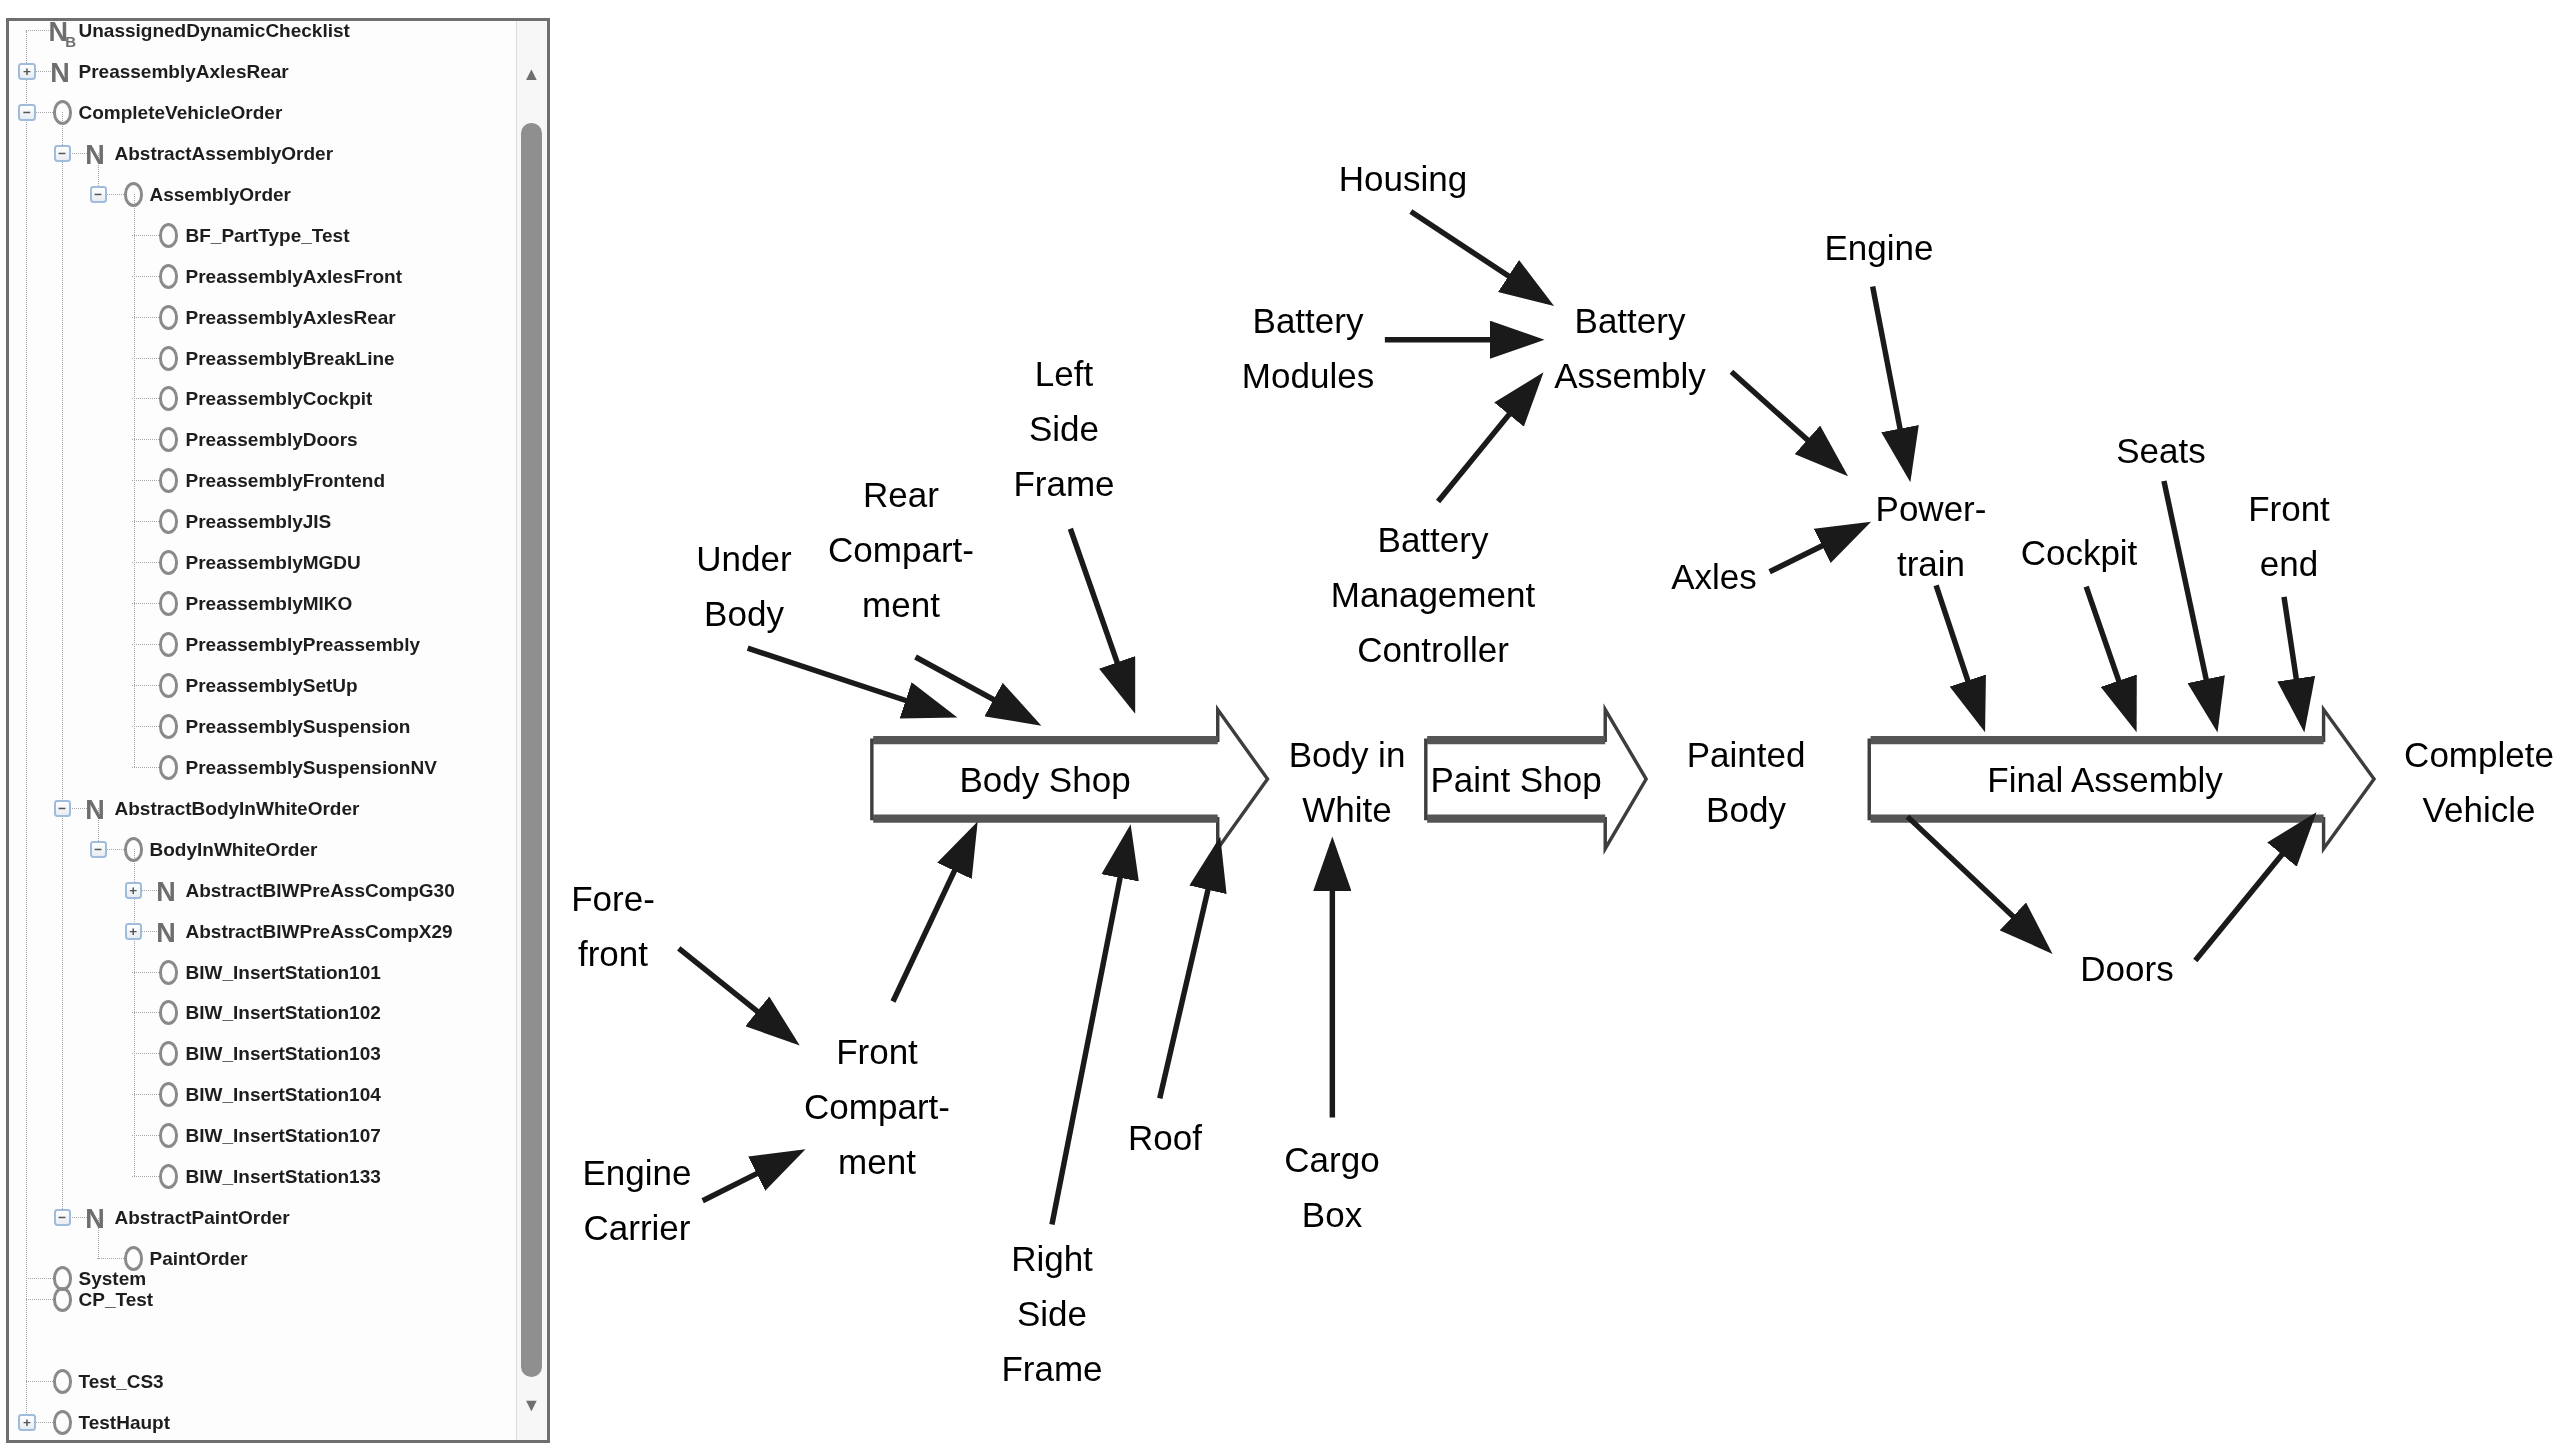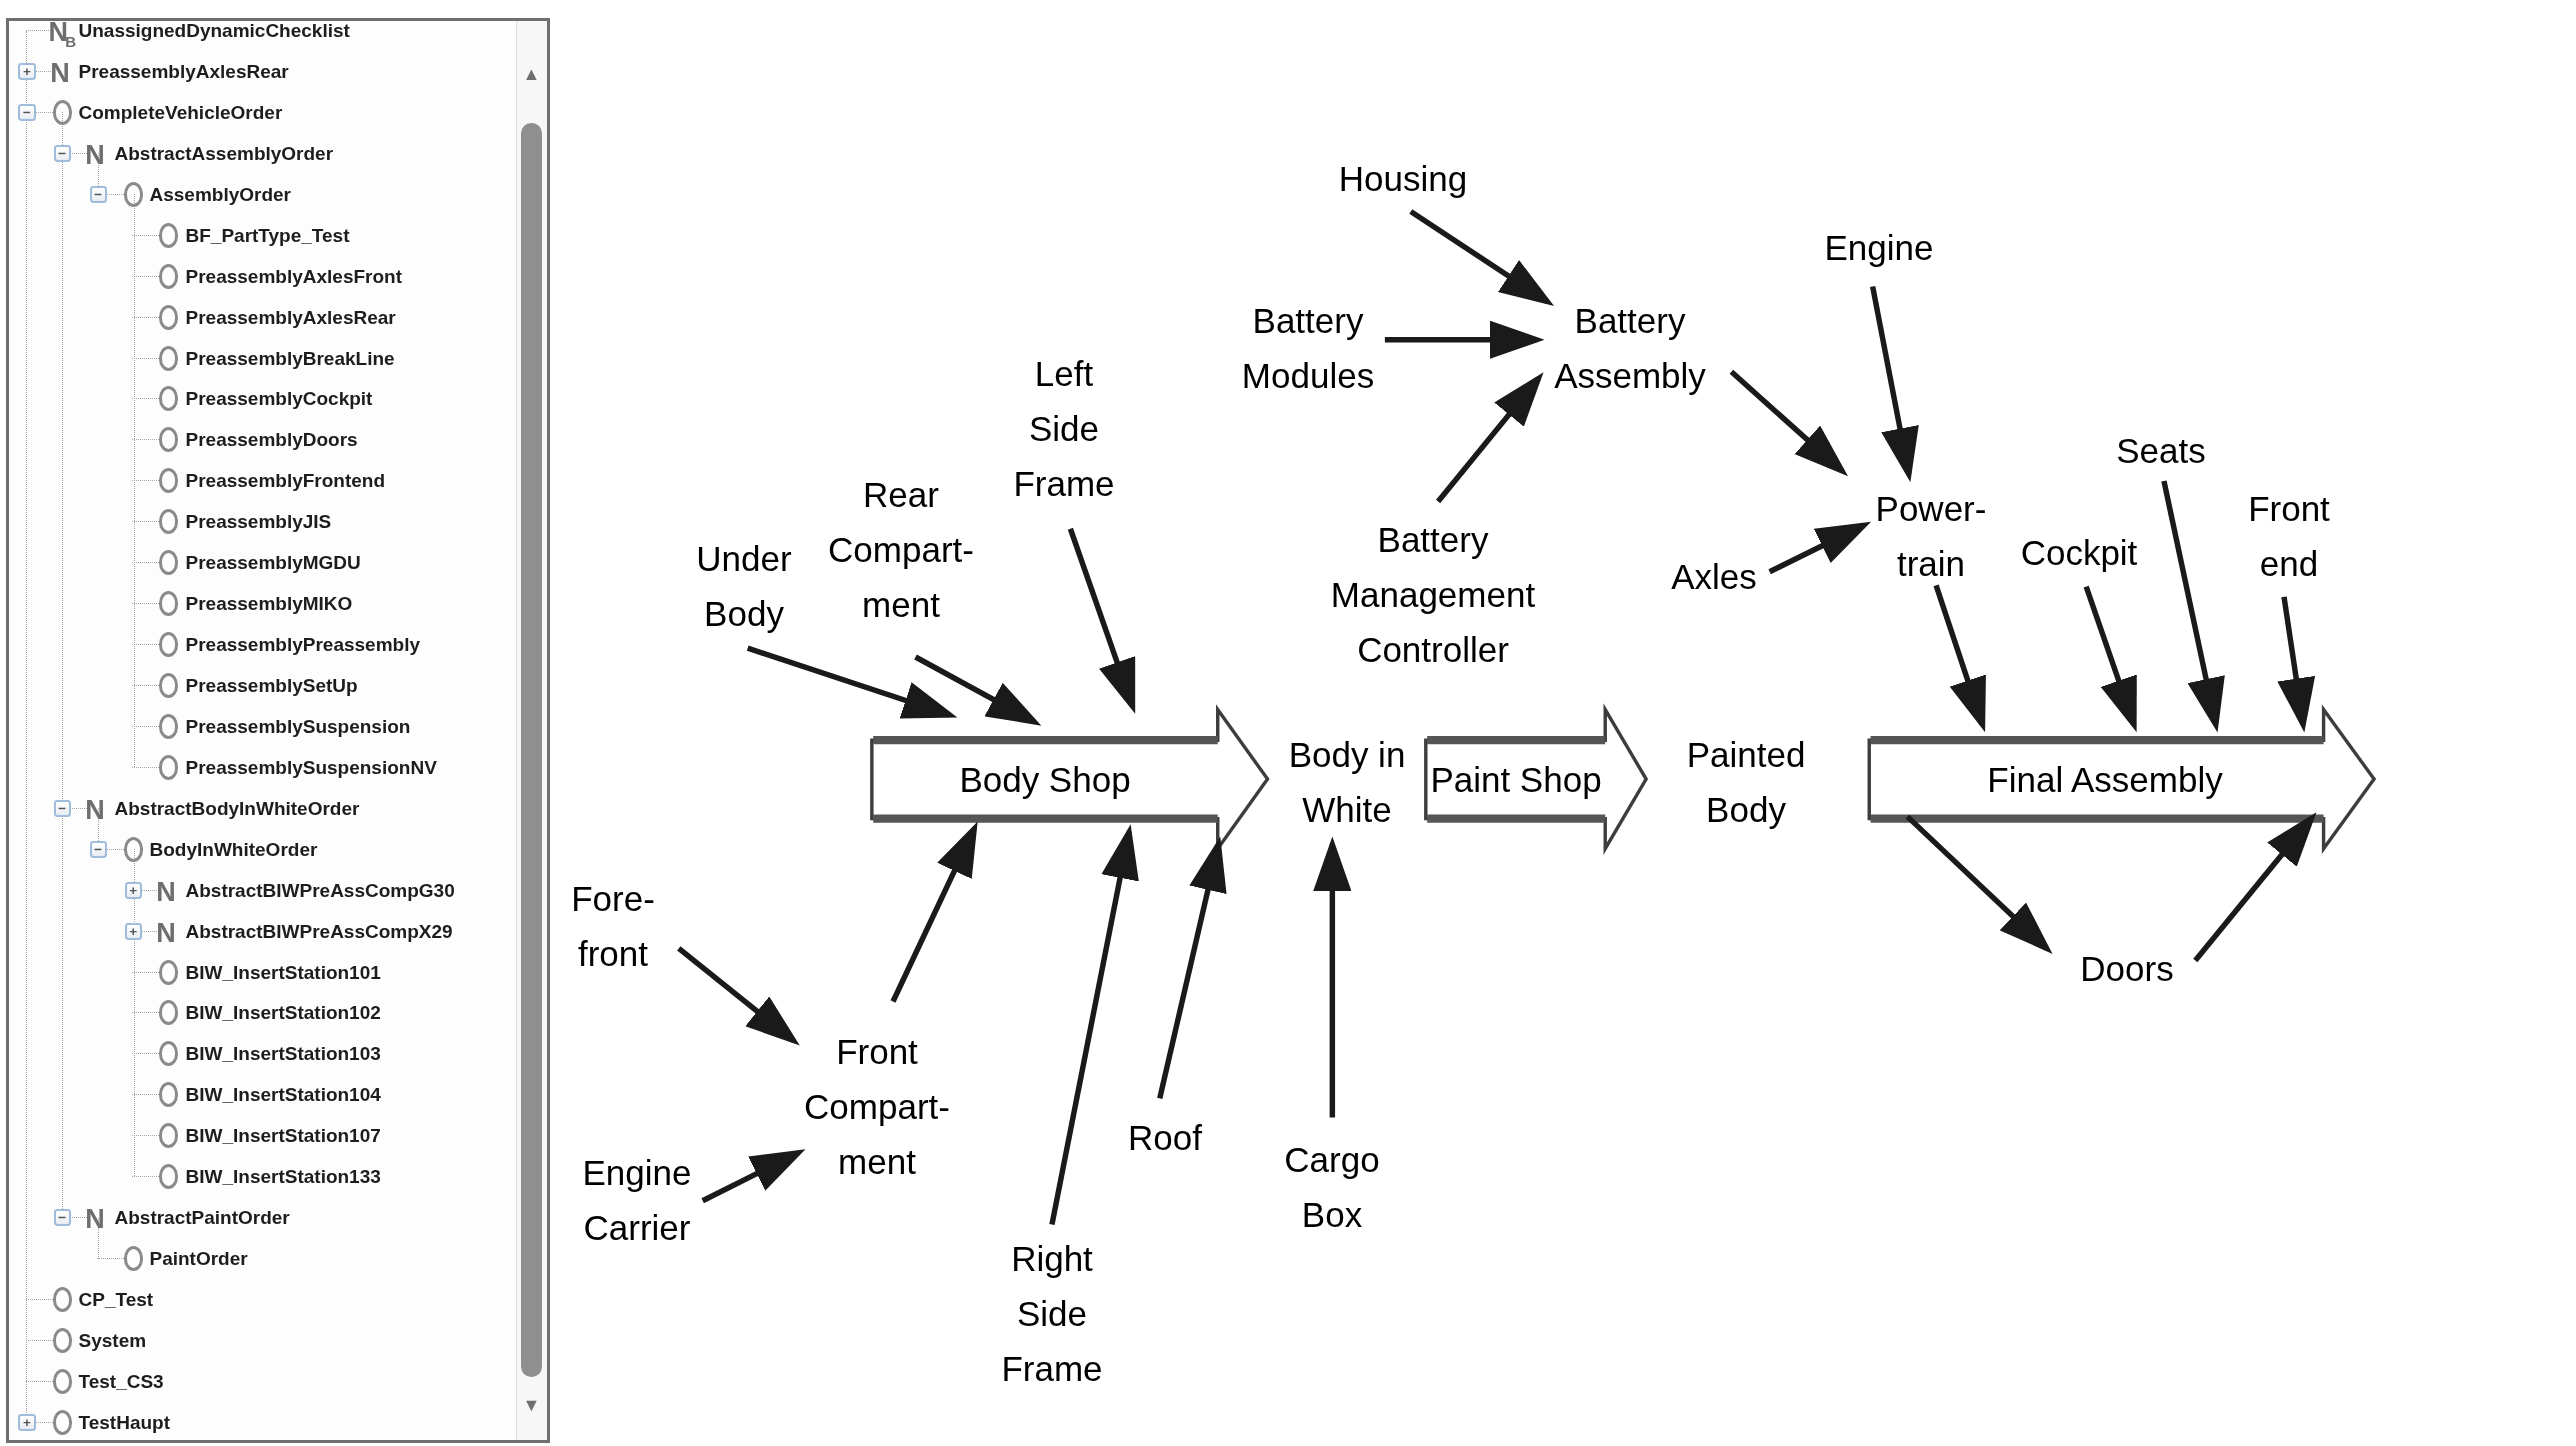--- a/index.html
+++ b/index.html
@@ -126,20 +126,22 @@
   <div class="dlabel" style="left:1052px;top:1231px">Right
 Side
 Frame</div>
   <div class="dlabel" style="left:1165px;top:1110px">Roof</div>
   <div class="dlabel" style="left:1332px;top:1132px">Cargo
 Box</div>
   <div class="dlabel" style="left:1347px;top:727px">Body in
 White</div>
   <div class="dlabel" style="left:1746px;top:727px">Painted
 Body</div>
+  <div class="dlabel" style="left:2479px;top:727px">Complete
+Vehicle</div>
   <div class="dlabel" style="left:2127px;top:941px">Doors</div>
 
   <div class="dlabel arrowlabel" style="left:1045px;top:752px">Body Shop</div>
   <div class="dlabel arrowlabel" style="left:1516px;top:752px">Paint Shop</div>
   <div class="dlabel arrowlabel" style="left:2105px;top:752px">Final Assembly</div>
 
   <div id="tree-panel">
 
     <div class="guide" style="left:17px;top:9.6px;height:1392px"></div>
     <div class="guide" style="left:53px;top:91px;height:1105px"></div>
@@ -335,21 +337,21 @@
 
       <div class="ic-o" style="left: 115px;"></div>
       <span class="tlabel" style="left: 141px;">PaintOrder</span>
     </div>
         <div class="trow" style="top: 1258px;">
       <div class="conn" style="left: 17px; width: 27px;"></div>
 
       <div class="ic-o" style="left: 44px;"></div>
       <span class="tlabel" style="left: 70px;">CP_Test</span>
     </div>
-        <div class="trow" style="top: 1299px;">
+        <div class="trow" style="top: 1237px;">
       <div class="conn" style="left: 17px; width: 27px;"></div>
 
       <div class="ic-o" style="left: 44px;"></div>
       <span class="tlabel" style="left: 70px;">System</span>
     </div>
         <div class="trow" style="top: 1340px;">
       <div class="conn" style="left: 17px; width: 27px;"></div>
 
       <div class="ic-o" style="left: 44px;"></div>
       <span class="tlabel" style="left: 70px;">Test_CS3</span>

